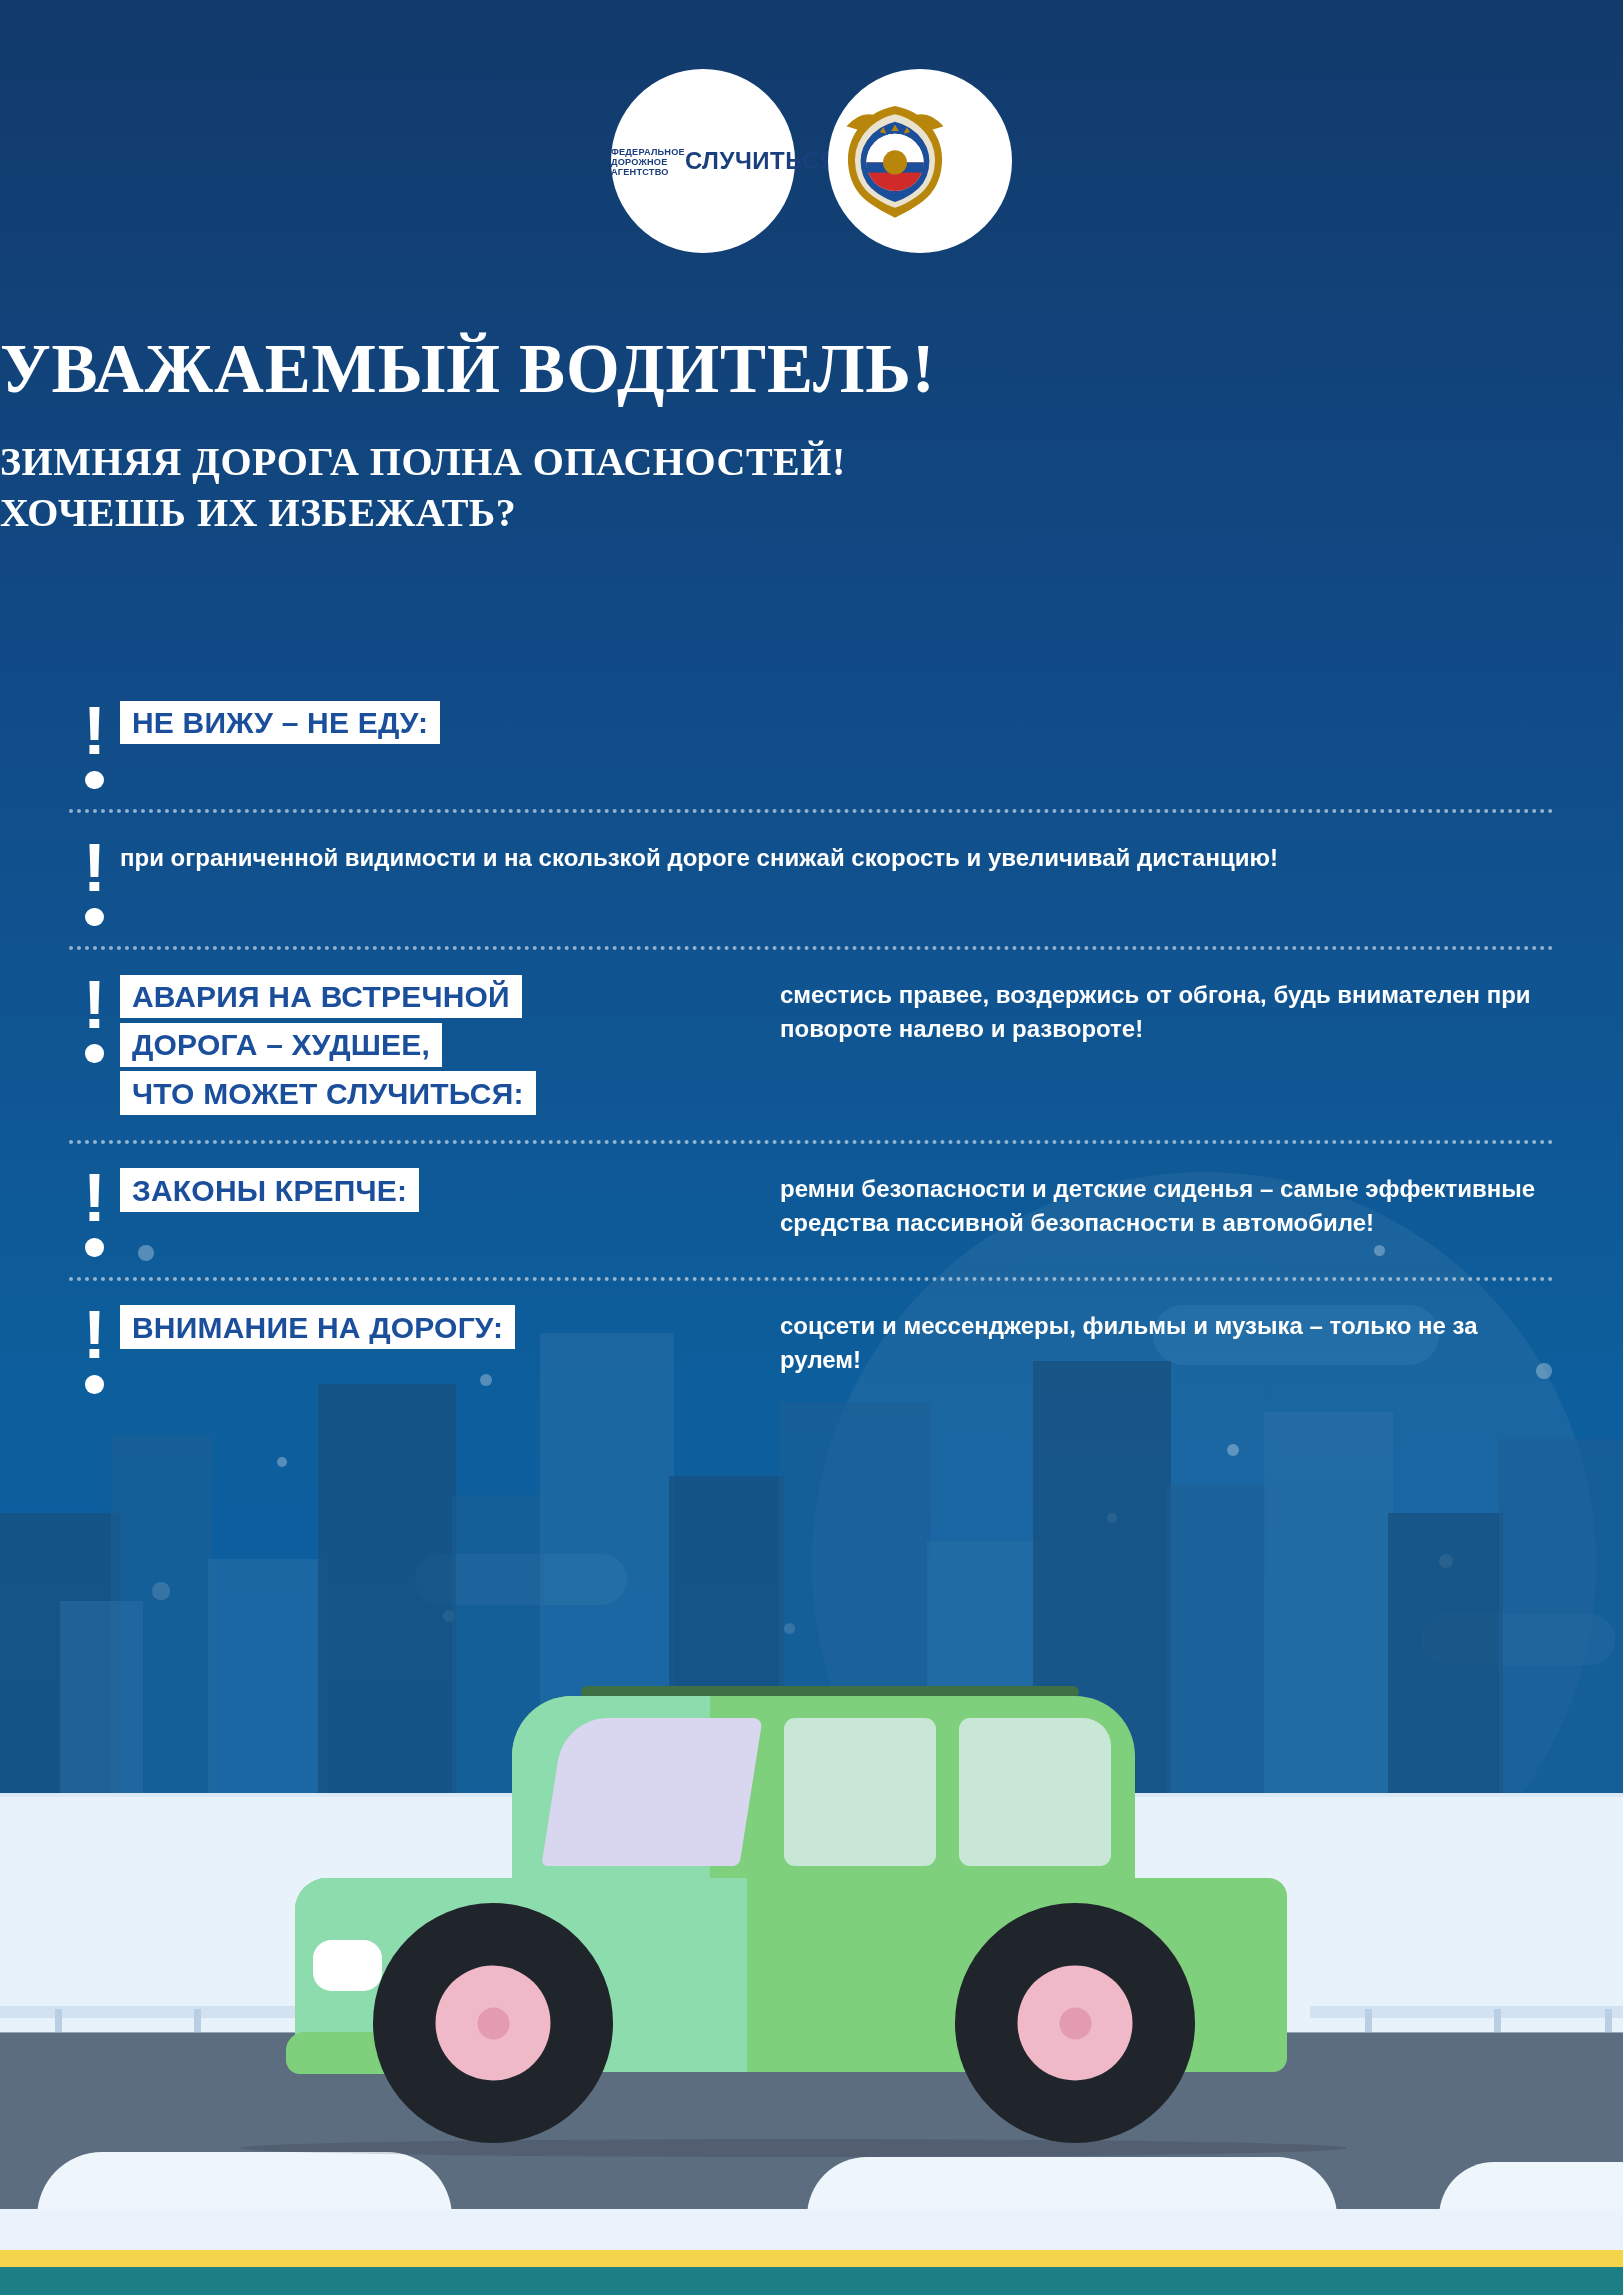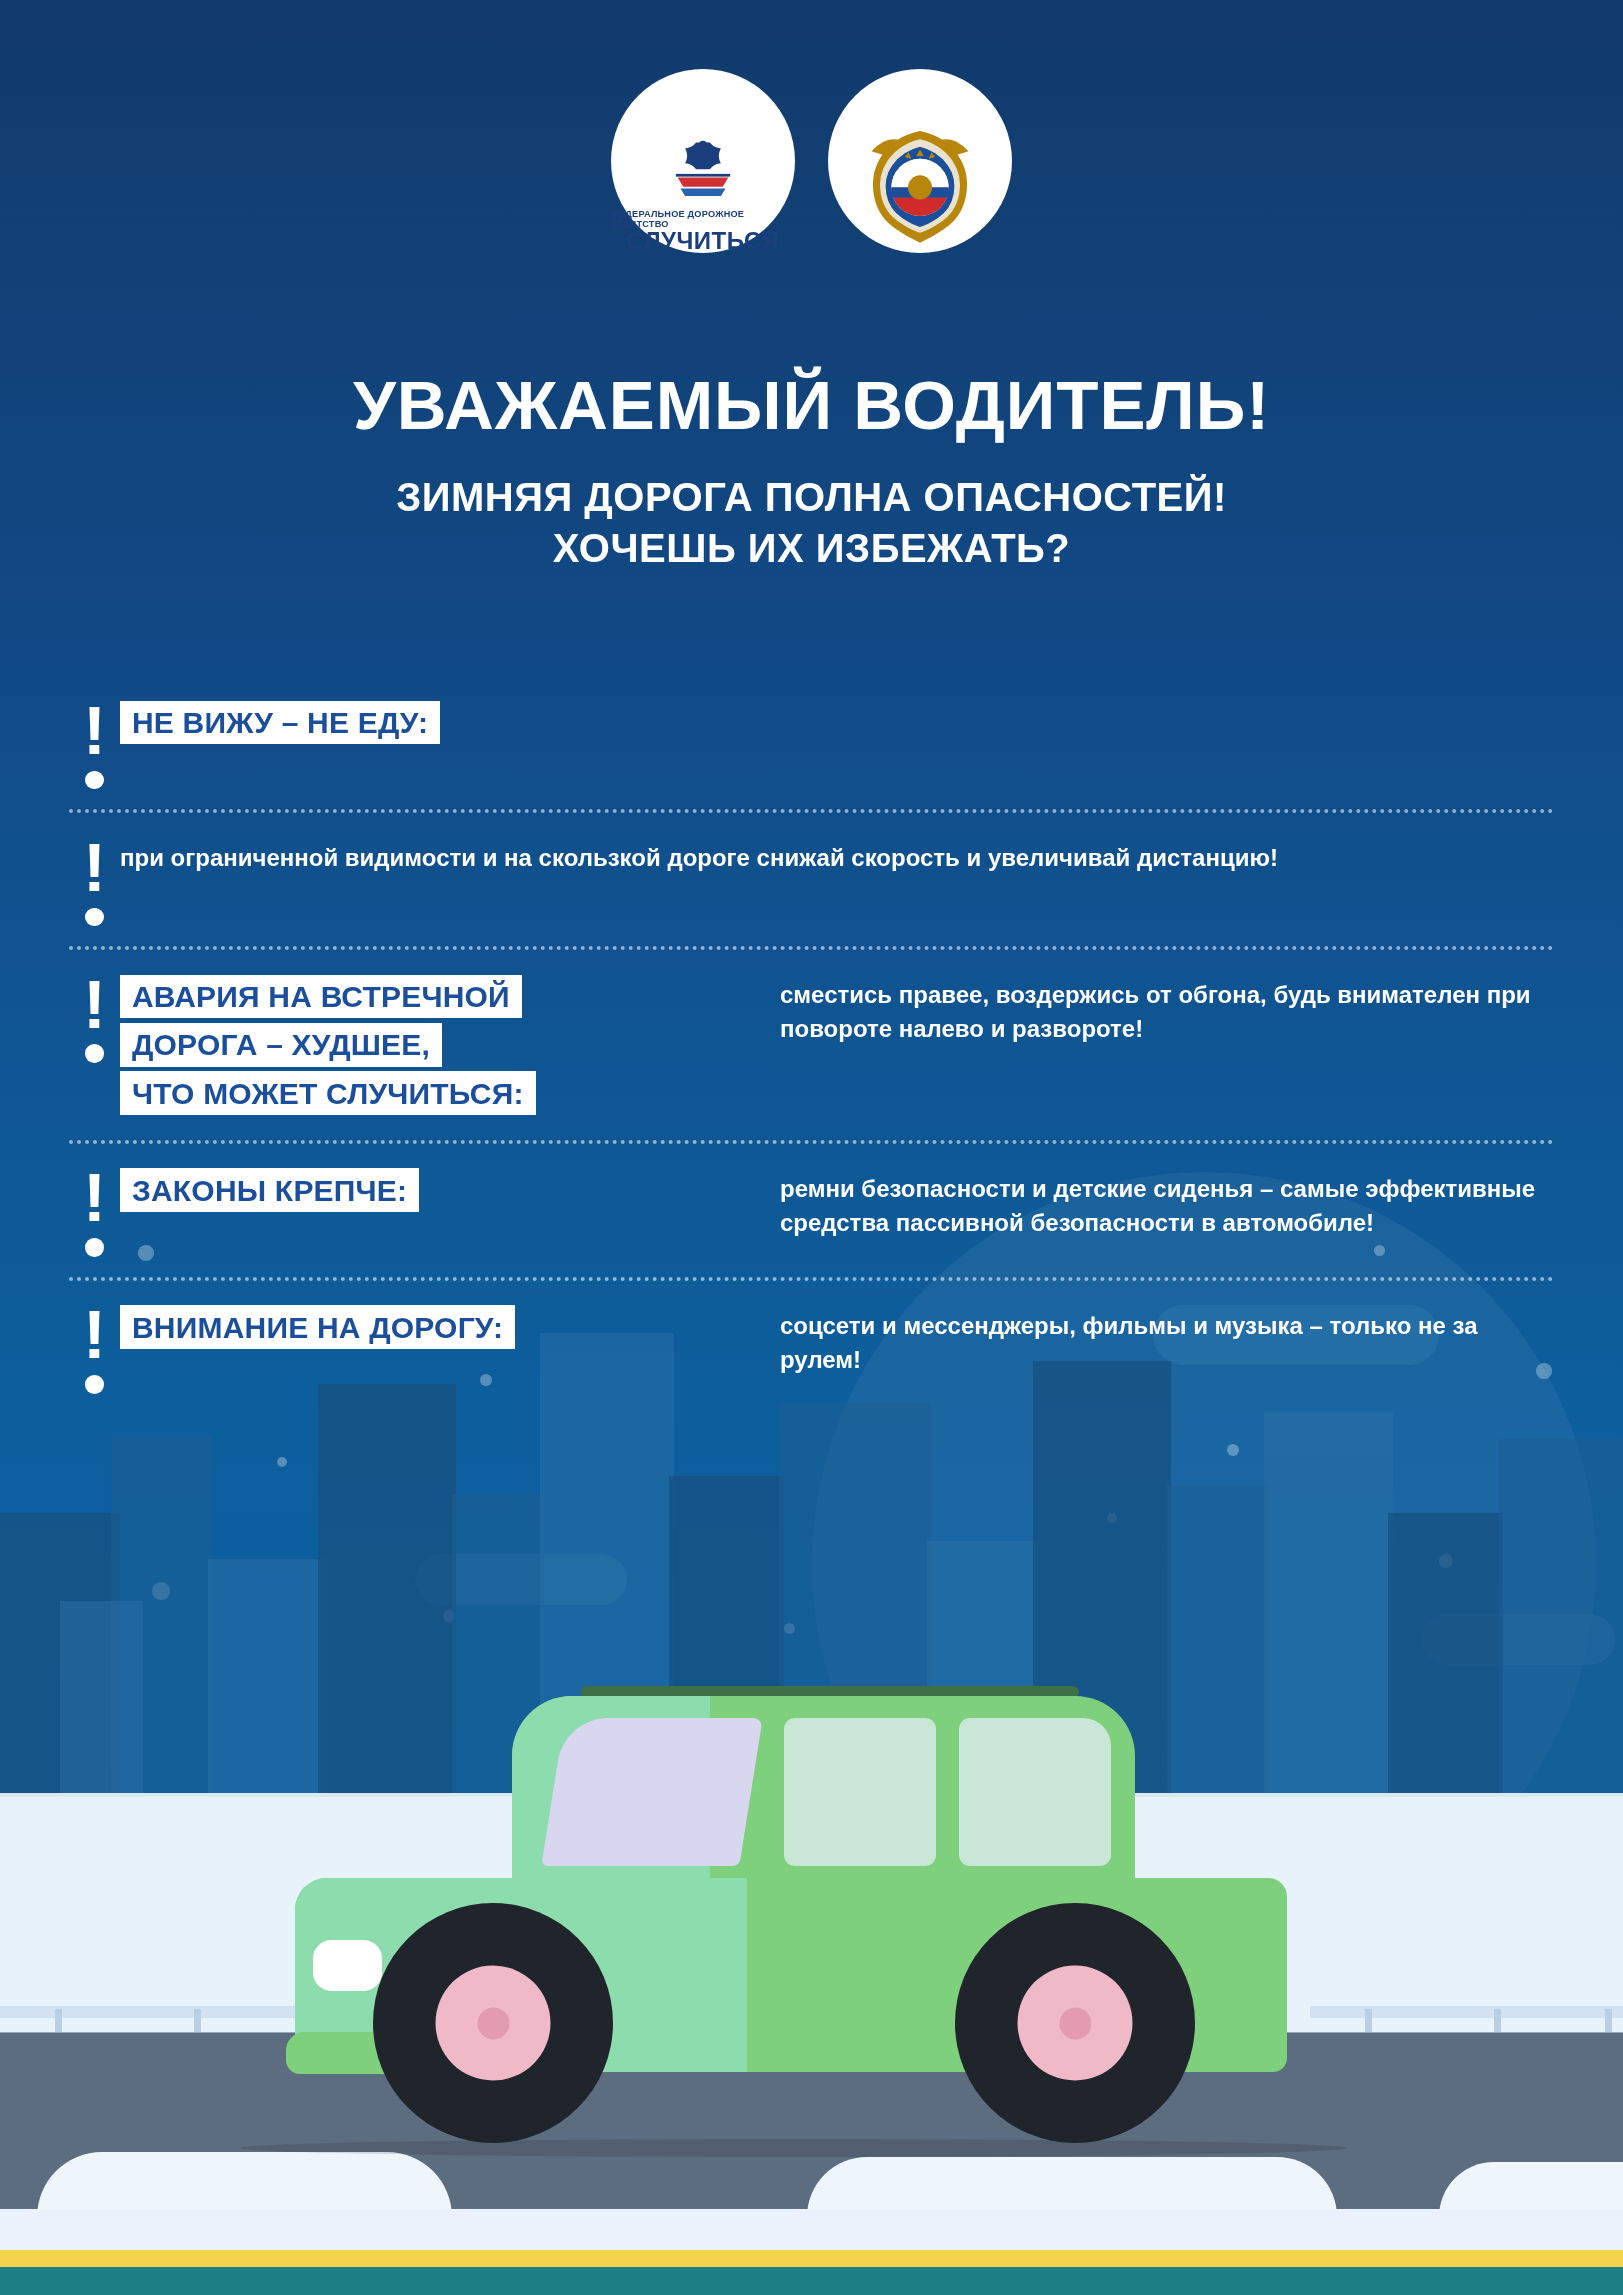--- a/index.html
+++ b/index.html
@@ -153,28 +153,28 @@
     background: rgba(0,0,0,0.12); border-radius: 50%;
   }
 
   
   .logos {
     position: absolute; left: 0; top: 69px; width: 100%;
     display: flex; justify-content: center; gap: 33px;
   }
   .logo-circle {
     width: 184px; height: 184px; border-radius: 50%; background: #ffffff;
-    display: flex; flex-direction: column; align-items: center; justify-content: flex-end;
+    display: flex; align-items: center; justify-content: flex-start;
   }
   .ra-emblem { width: 106px; height: 69px; }
   .ra-text1 { font-size: 9.2px; font-weight: 700; color: #1b3f7d; letter-spacing: 0.2px; margin-top: 1.8px; }
   .ra-text2 { font-size: 24px; font-weight: 800; color: #1b3f7d; letter-spacing: 0.5px; line-height: 1; }
   .gibdd-emblem { width: 134px; height: 134px; }
 
-  .titles { position: absolute; left: 0; top: 366px; width: 100%; text-align: center; }
+  .titles { position: absolute; left: 0; top: 330px; width: 100%; text-align: left; font-family: Liberation Serif, serif; }
   .h1 {
     color: #ffffff; font-size: 69px; font-weight: 800; letter-spacing: 0.9px; margin: 0 0 27px 0;
   }
   .h2 {
     color: #ffffff; font-size: 40px; font-weight: 800; letter-spacing: 0.5px; line-height: 1.28; margin: 0;
   }
 
   
   .rules { position: absolute; left: 0; top: 696px; width: 100%; }
   .rule { position: relative; display: flex; align-items: flex-start; padding: 0 69px; }

